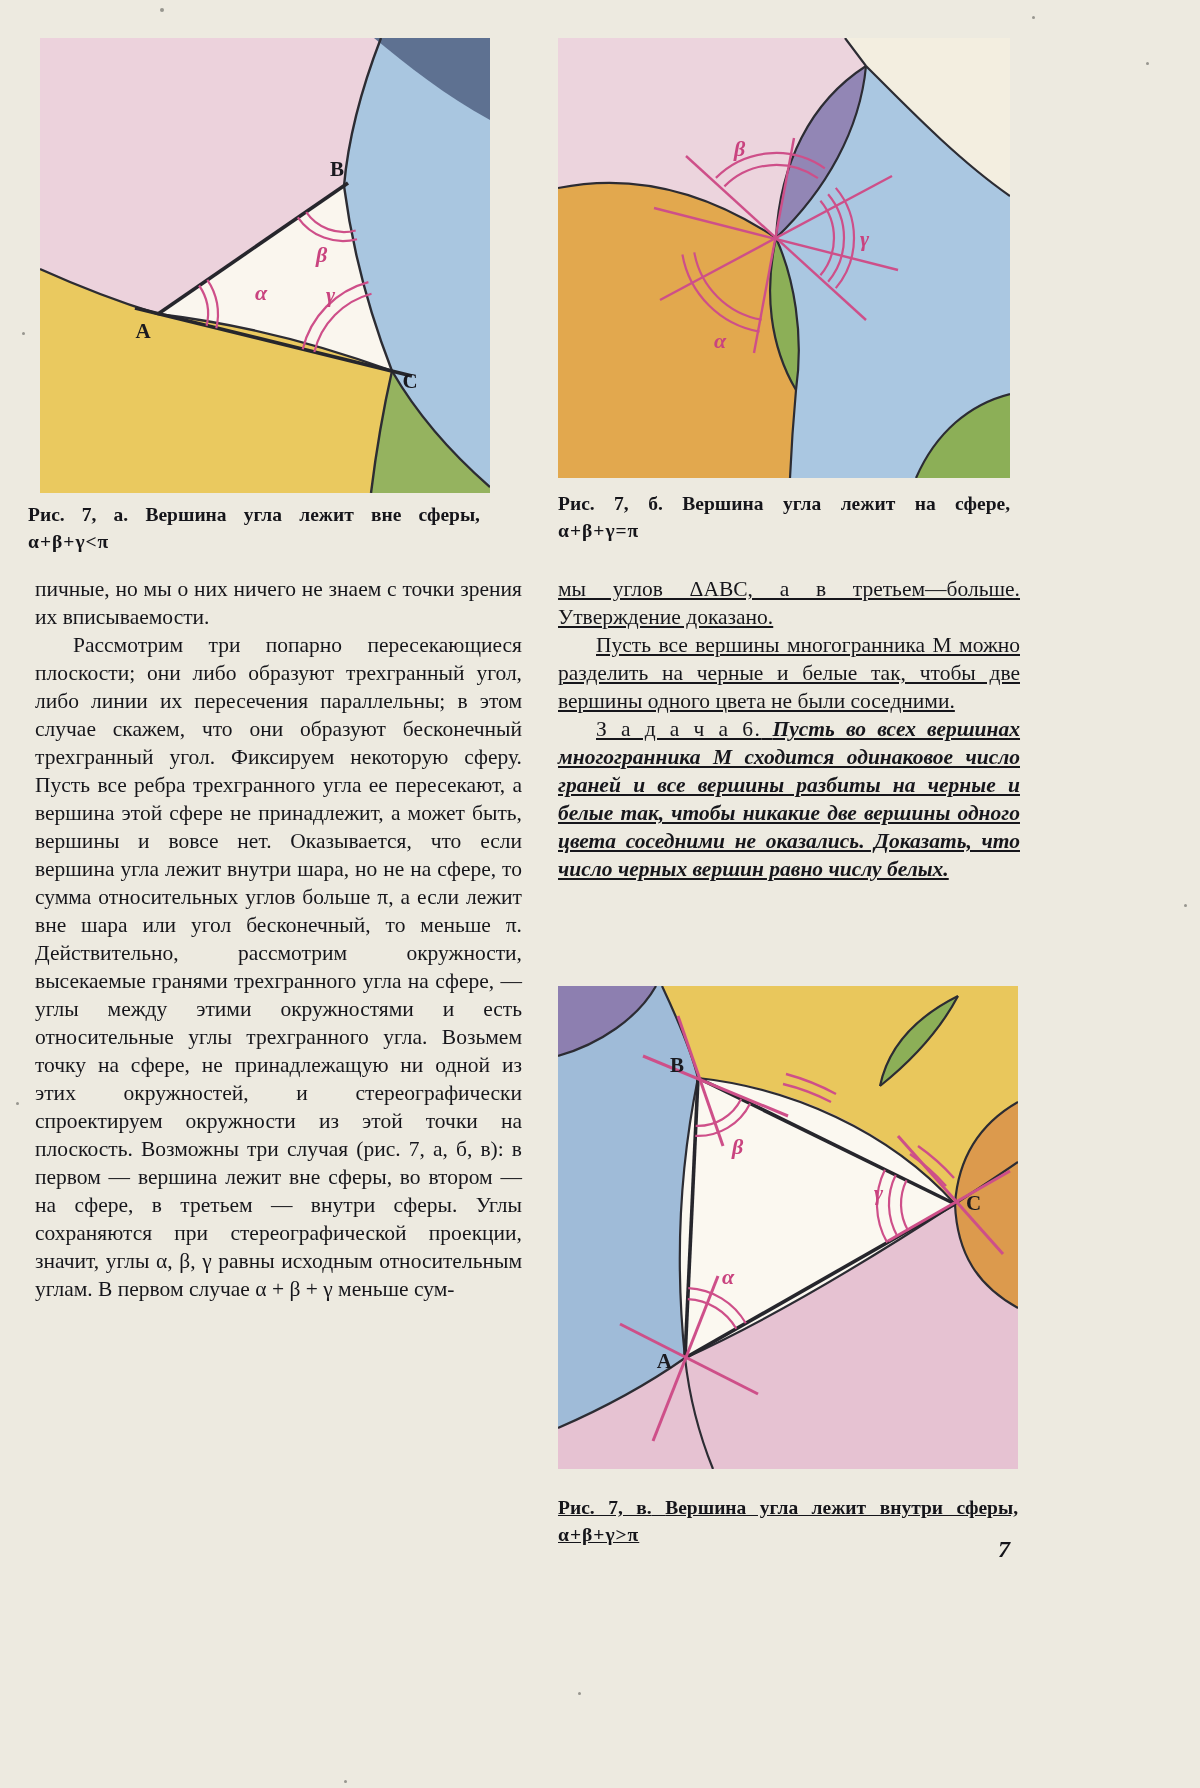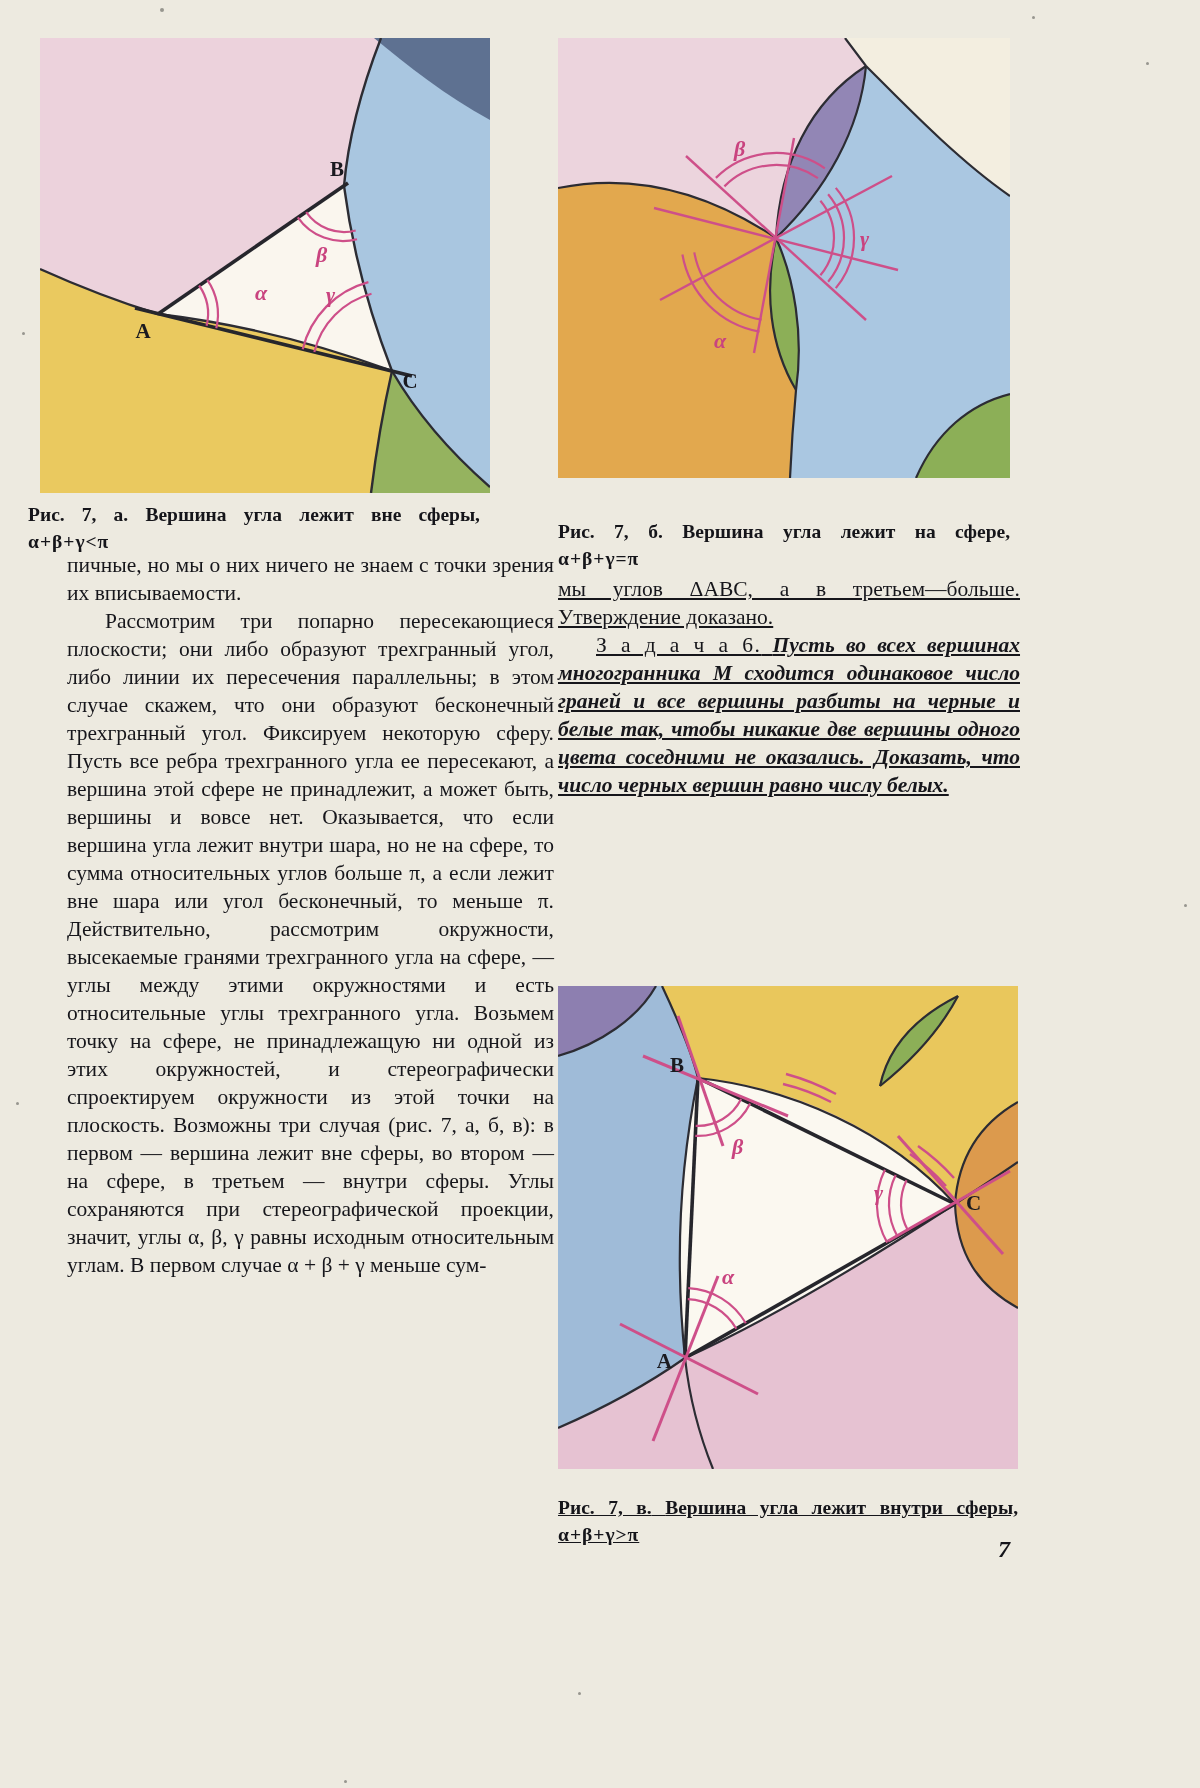--- a/index.html
+++ b/index.html
@@ -93,32 +93,33 @@
         <path d="M 270.1 156.3 A 68 68 0 0 1 270.1 243.7"></path>
         <path d="M 262.4 162.7 A 58 58 0 0 1 262.4 237.3"></path>
         <path d="M 201.5 293.6 A 95 95 0 0 1 124.4 216.5"></path>
         <path d="M 203.6 281.7 A 83 83 0 0 1 136.3 214.4"></path>
       </g>
       <text x="176" y="118" class="glabel">β</text>
       <text x="302" y="208" class="glabel">γ</text>
       <text x="156" y="310" class="glabel">α</text>
     </svg>
   </div>
-  <div class="caption" style="left:558px;top:518px;width:452px;">
+  <div class="caption" style="left:558px;top:490px;width:452px;">
     <div class="line1"><span>Рис. 7, б.</span> <span>Вершина угла лежит на сфере,</span></div>
     <div class="formula">α+β+γ=π</div>
   </div>
 
-  <div class="col" style="left:35px;top:551px;width:487px;margin-left:32px;">
+  <div class="col" style="left:35px;top:575px;width:487px;">
     <p class="noindent">пичные, но мы о них ничего не знаем с точки зрения их вписываемости.</p>
     <p>Рассмотрим три попарно пересекающиеся плоскости; они либо образуют трехгранный угол, либо линии их пересечения параллельны; в этом случае скажем, что они образуют бесконечный трехгранный угол. Фиксируем некоторую сферу. Пусть все ребра трехгранного угла ее пересекают, а вершина этой сфере не принадлежит, а может быть, вершины и вовсе нет. Оказывается, что если вершина угла лежит внутри шара, но не на сфере, то сумма относительных углов больше π, а если лежит вне шара или угол бесконечный, то меньше π. Действительно, рассмотрим окружности, высекаемые гранями трехгранного угла на сфере, — углы между этими окружностями и есть относительные углы трехгранного угла. Возьмем точку на сфере, не принадлежащую ни одной из этих окружностей, и стереографически спроектируем окружности из этой точки на плоскость. Возможны три случая (рис. 7, а, б, в): в первом — вершина лежит вне сферы, во втором — на сфере, в третьем — внутри сферы. Углы сохраняются при стереографической проекции, значит, углы α, β, γ равны исходным относительным углам. В первом случае α + β + γ меньше сум-</p>
   </div>
 
   <div class="col" style="left:558px;top:575px;width:462px;text-decoration:underline;">
     <p class="noindent">мы углов ΔABC, а в третьем—больше. Утверждение доказано.</p>
+    <p>Пусть все вершины многогранника М можно разделить на черные и белые так, чтобы две вершины одного цвета не были соседними.</p>
     <p class="zadacha"><span class="z-label">З а д а ч а  6.</span> <span class="z-text">Пусть во всех вершинах многогранника М сходится одинаковое число граней и все вершины разбиты на черные и белые так, чтобы никакие две вершины одного цвета соседними не оказались. Доказать, что число черных вершин равно числу белых.</span></p>
   </div>
 
   <div class="fig" style="left:558px;top:986px;width:460px;height:483px;">
     <svg viewBox="0 0 460 483">
       <rect width="460" height="483" fill="#e6c2d2"></rect>
       <path d="M 98 0 L 460 0 L 460 116 C 418 140 400 175 397 218 C 330 142 232 100 140 92 C 121 62 107 30 98 0 Z" fill="#e9c75c"></path>
       <path d="M 400 10 C 356 32 330 62 322 100 C 352 76 382 44 400 10 Z" fill="#8caf57"></path>
       <path d="M 0 0 L 98 0 C 80 32 42 58 0 70 Z" fill="#8d7fb0"></path>
       <path d="M 0 70 C 42 58 80 32 98 0 L 104 0 C 120 34 133 64 140 92 C 122 180 117 276 127 372 C 90 398 46 422 0 442 Z" fill="#9fbbd8"></path>

